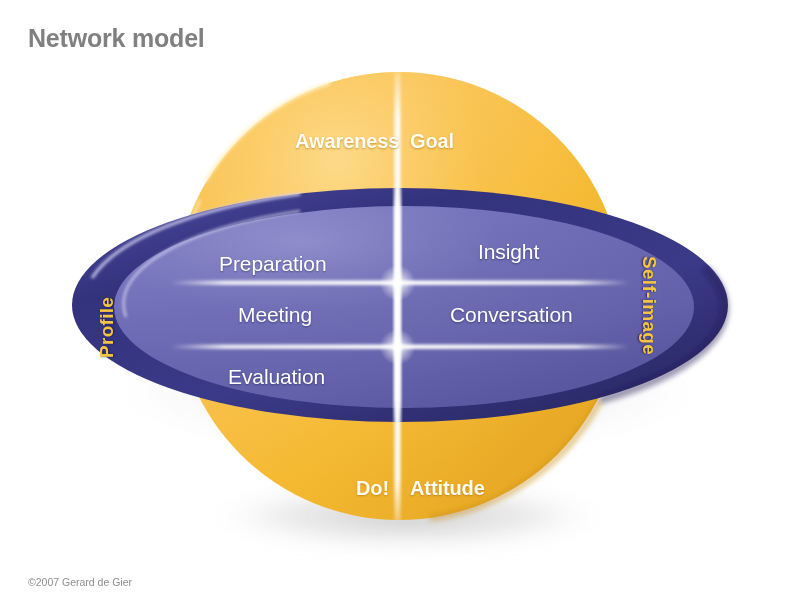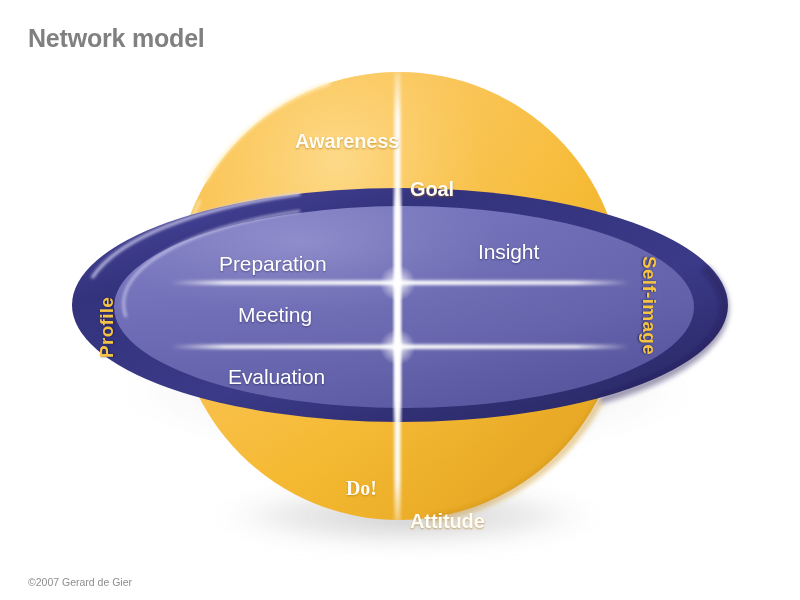--- a/index.html
+++ b/index.html
@@ -222,35 +222,36 @@
         <rect x="170" y="344.5" width="460" height="4.5" fill="url(#hLineGrad)" filter="url(#blurSmall)"></rect>
       </g>
 
       <circle cx="397.5" cy="283" r="18" fill="url(#crossGlow)"></circle>
       <circle cx="397.5" cy="347" r="18" fill="url(#crossGlow)"></circle>
     </g>
   </svg>
 
   <div class="overlay-label gold-label" style="left:275px; top:130px;margin-left:20px;">Awareness</div>
 
-  <div class="overlay-label gold-label" style="left:410px; top:130px;margin-top:48px;">Goal</div>
-
-  <div class="overlay-label gold-label" style="left:346px; top:477px;font-family:Liberation Serif, serif;">Do!</div>
-
-  <div class="overlay-label gold-label" style="left:410px; top:477px;margin-top:33px;">Attitude</div>
+  <div class="overlay-label gold-label" style="left:410px; top:130px;">Goal</div>
+
+  <div class="overlay-label gold-label" style="left:356px; top:477px;">Do!</div>
+
+  <div class="overlay-label gold-label" style="left:410px; top:477px;">Attitude</div>
 
   <div class="overlay-label side-label" id="label-profile">Profile</div>
 
   <div class="overlay-label side-label" id="label-self-image">Self-image</div>
 
   <div class="overlay-label purple-cell-label" style="left:219px; top:240px;margin-top:12px;">Preparation</div>
 
   <div class="overlay-label purple-cell-label" style="left:478px; top:240px;">Insight</div>
 
   <div class="overlay-label purple-cell-label" style="left:238px; top:303px;">Meeting</div>
 
+  <div class="overlay-label purple-cell-label" style="left:450px; top:303px;">Conversation</div>
 
   <div class="overlay-label purple-cell-label" style="left:228px; top:365px;">Evaluation</div>
 
 
   <div id="copyright-note">©2007 Gerard de Gier</div>
 
 </div>
 
 </body></html>

